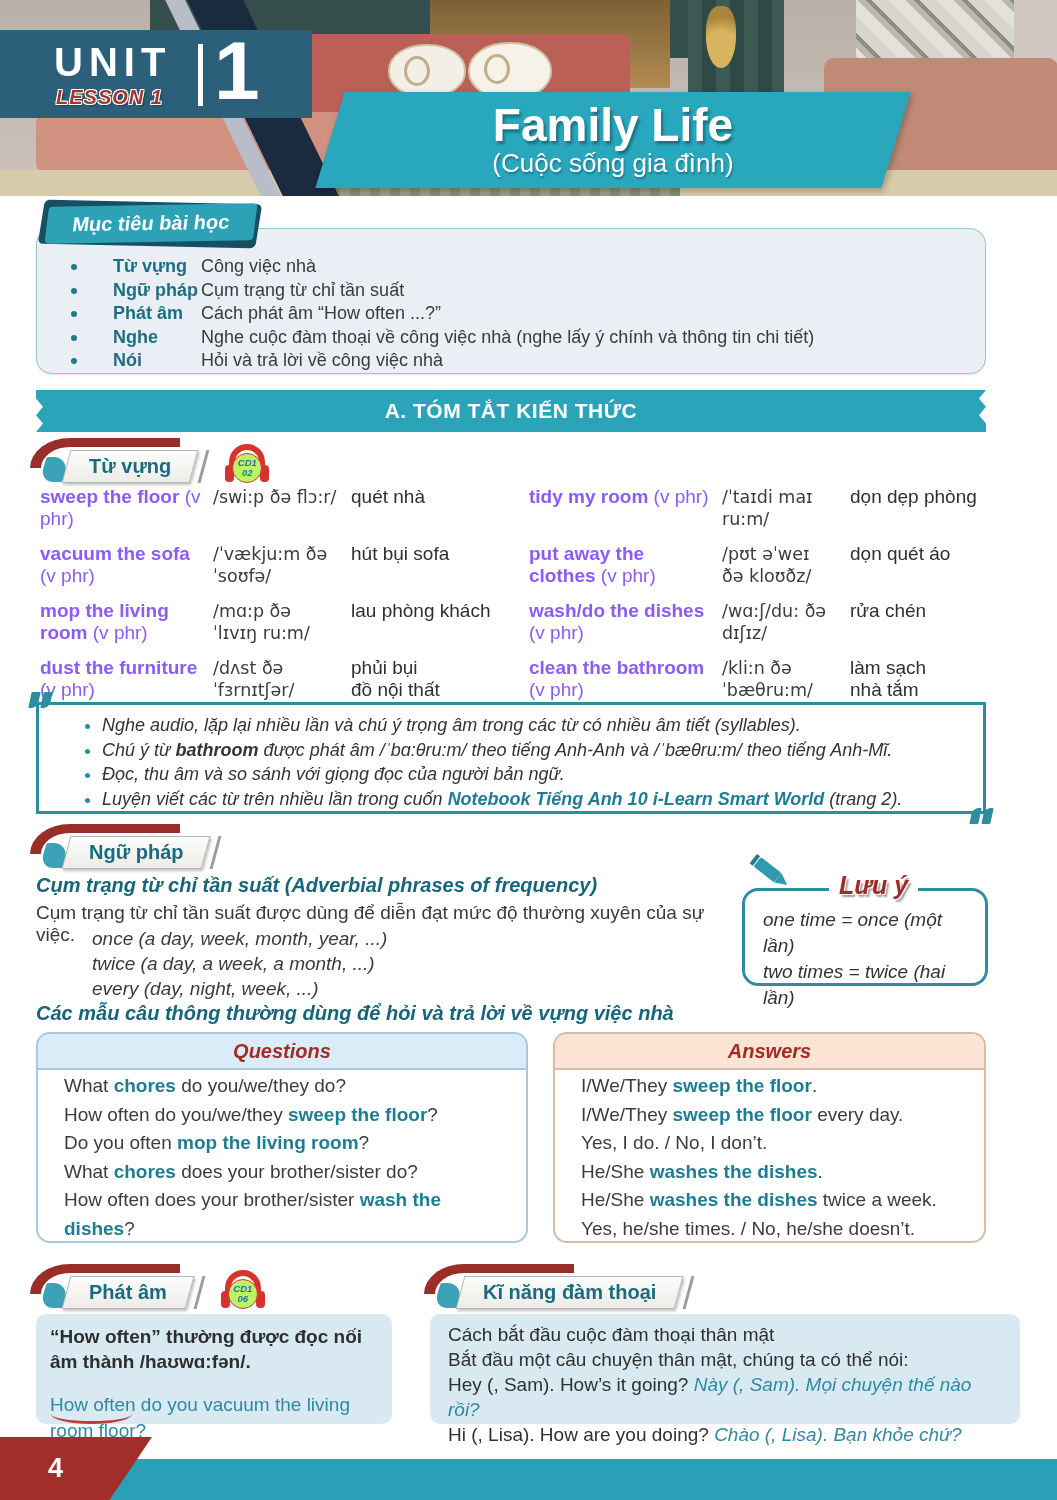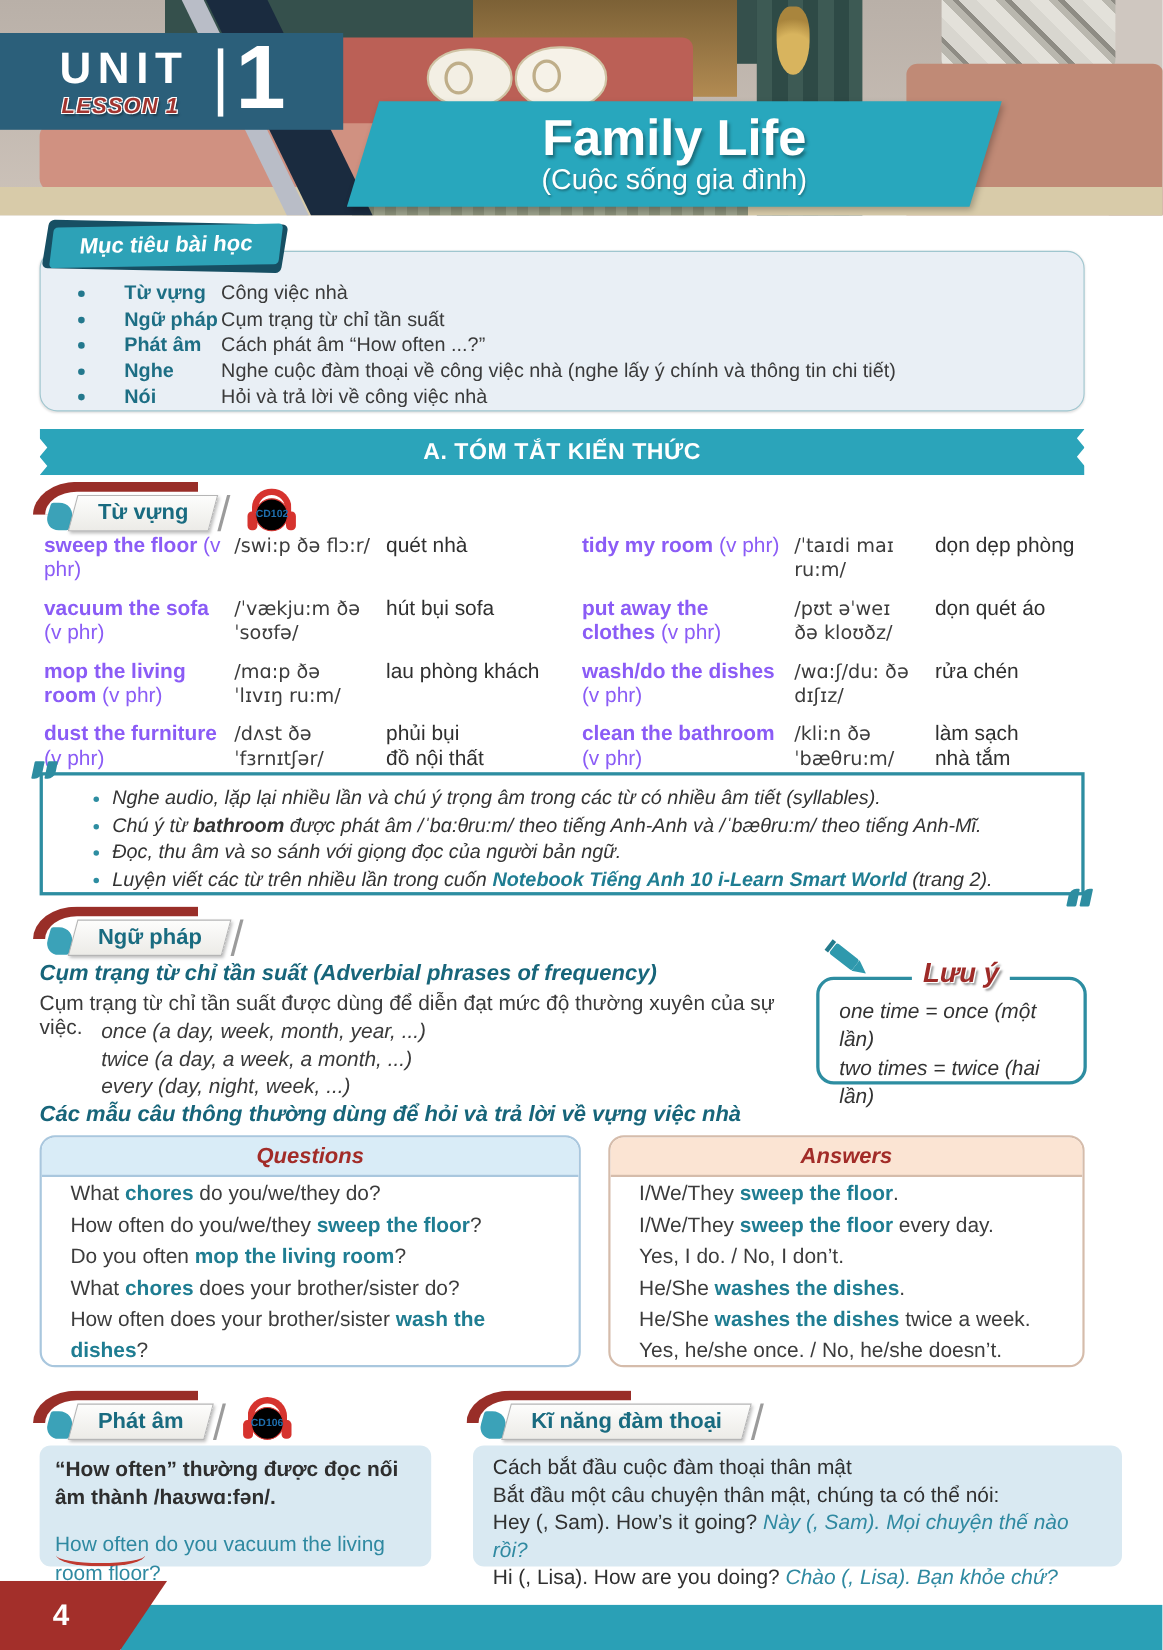--- a/index.html
+++ b/index.html
@@ -61,21 +61,21 @@
   .tab-teal { position:absolute; left:7px; top:17px; width:23px; height:25px; background:#3ba2b8; border-radius:2px 16px 2px 14px; transform:skewX(-16deg); }
   .tab-plate { position:relative; height:33px; margin-top:8px; background:linear-gradient(#fdfdfc,#ecebe7); border:1px solid #b5b5b5; transform:skewX(-15deg); box-shadow:2px 2px 3px rgba(0,0,0,.25); display:flex; align-items:center; padding:0 22px; }
   .tab-plate > span { transform:skewX(15deg); color:#196b80; font-weight:700; font-size:20px; white-space:nowrap; }
   .tab-slash { width:3px; height:33px; margin:8px 0 0 8px; background:#9b9b9b; transform:skewX(-15deg); }
 
   
   .cd { position:relative; width:44px; height:42px; margin:4px 0 0 20px; }
   .cd-band { position:absolute; top:0; left:4px; width:36px; height:22px; border:6px solid #d6332e; border-bottom:none; border-radius:20px 20px 0 0; }
   .cd-pad-l,.cd-pad-r { position:absolute; bottom:4px; width:9px; height:17px; background:#d6332e; border-radius:4px; }
   .cd-pad-l { left:0; } .cd-pad-r { right:0; }
-  .cd-face { position:absolute; top:9px; left:7px; width:30px; height:30px; background:#000000; border:1.5px solid #d6332e; border-radius:50%; display:flex; align-items:center; justify-content:center; }
+  .cd-face { position:absolute; top:9px; left:7px; width:30px; height:30px; background:#bef264; border:1.5px solid #d6332e; border-radius:50%; display:flex; flex-direction:column; align-items:center; justify-content:center;font-style:italic; }
   .cd-face span { color:#1f6fae; font-weight:700; font-size:9.5px; line-height:10px; }
 
   
   .vocab-grid { position:absolute; left:40px; top:486px; width:950px; display:grid; grid-template-columns:165px 130px 170px 185px 120px 140px; column-gap:8px; row-gap:13px; }
   .v-word { font-size:19px; line-height:22px; color:#8b5cf6; }
   .v-word .w { font-weight:700; }
   .v-ipa { font-family:"DejaVu Sans",sans-serif; font-size:17.5px; line-height:22px; color:#3c3c3c; white-space:pre-line; }
   .v-mean { font-size:19px; line-height:22px; color:#2f2f2f; white-space:pre-line; }
 
   
@@ -337,21 +337,21 @@
       </div>
     </div>
     <div class="qa-box qa-a">
       <div class="qa-head">Answers</div>
       <div class="qa-body">
         <div class="qa-row"><span>I/We/They </span><span class="seg-hl">sweep the floor</span><span>.</span></div>
         <div class="qa-row"><span>I/We/They </span><span class="seg-hl">sweep the floor</span><span> every day.</span></div>
         <div class="qa-row"><span>Yes, I do. / No, I don’t.</span></div>
         <div class="qa-row"><span>He/She </span><span class="seg-hl">washes the dishes</span><span>.</span></div>
         <div class="qa-row"><span>He/She </span><span class="seg-hl">washes the dishes</span><span> twice a week.</span></div>
-        <div class="qa-row"><span>Yes, he/she once. / No, he/she doesn’t.</span></div>
+        <div class="qa-row"><span>Yes, he/she times. / No, he/she doesn’t.</span></div>
       </div>
     </div>
   </div>
 
   <div class="pron-tabs">
     <div class="tab">
       <i class="tab-red"></i>
       <i class="tab-teal"></i>
       <div class="tab-plate">
           <span>Phát âm</span>

